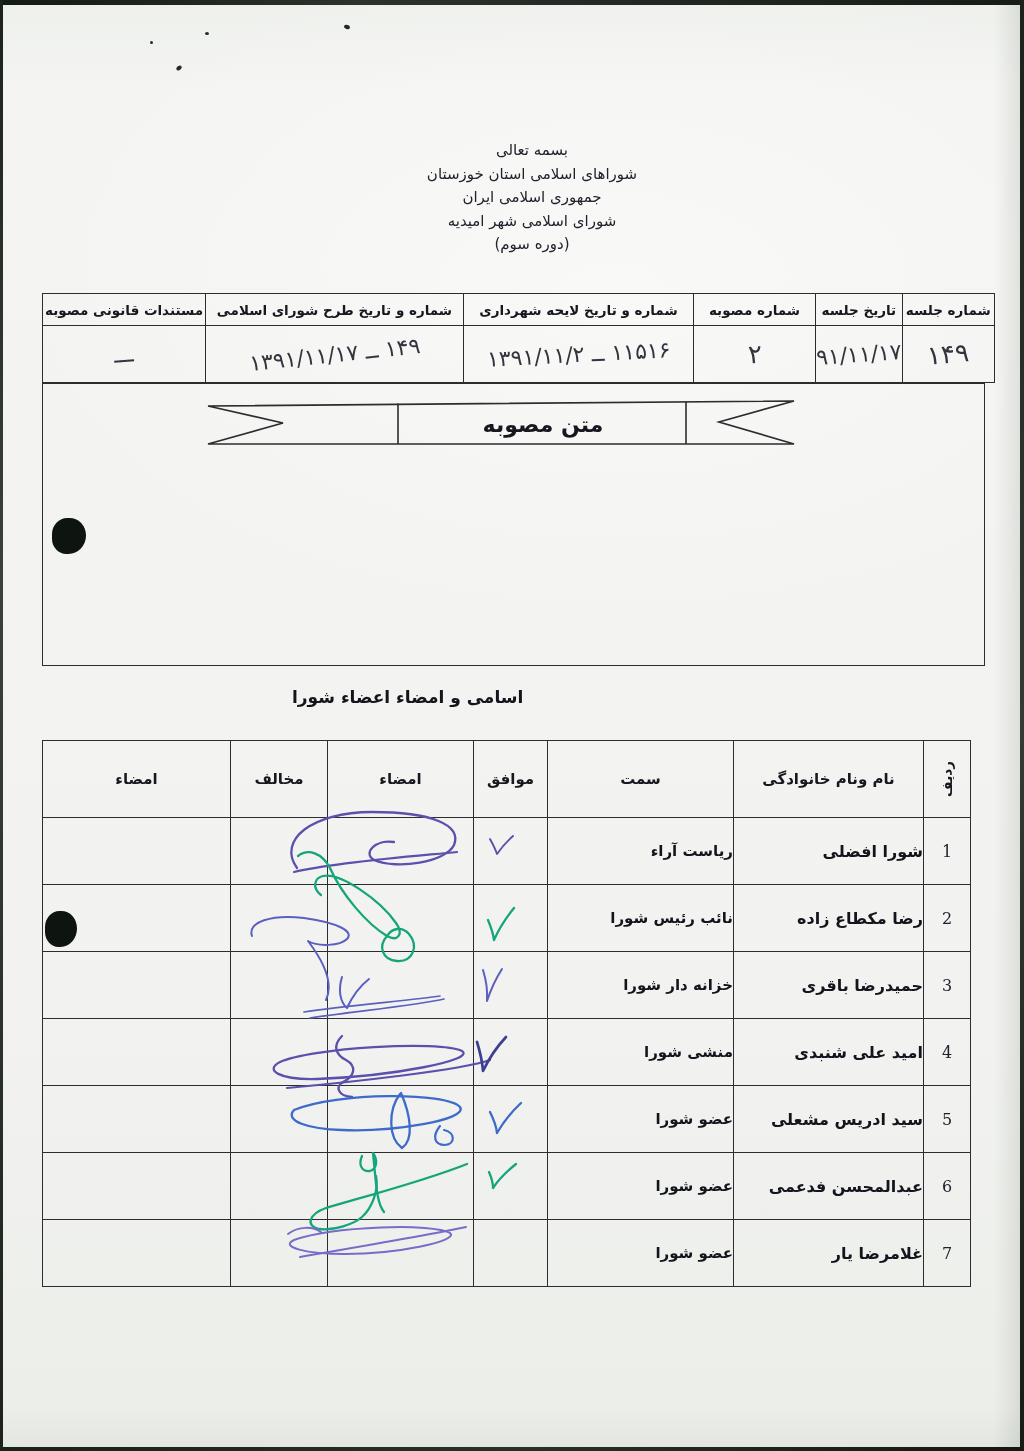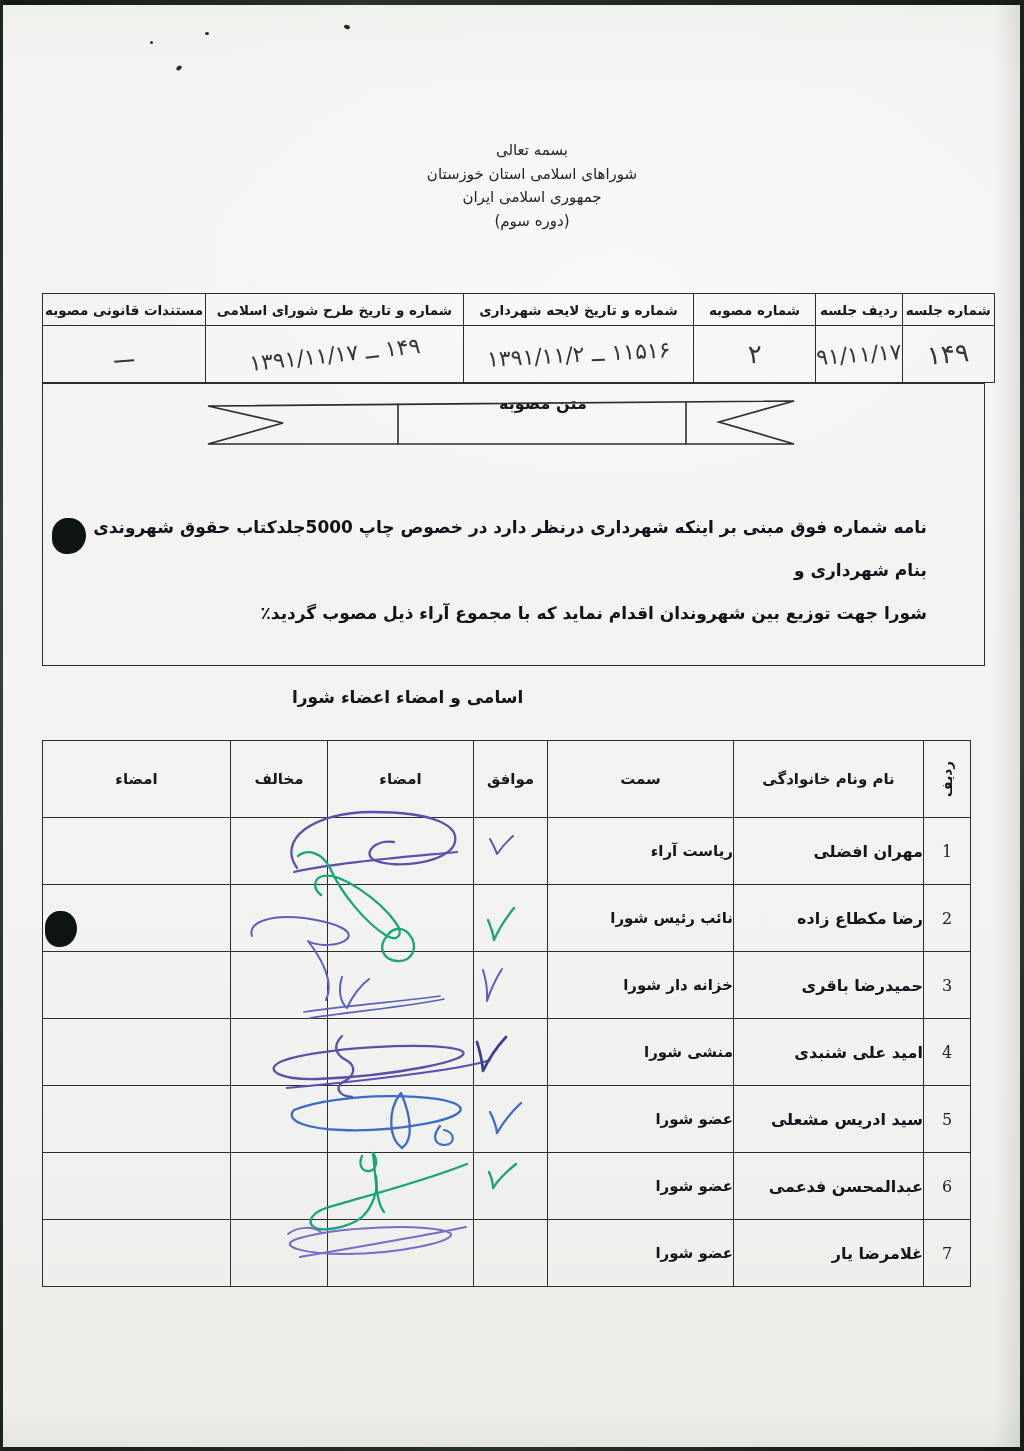--- a/index.html
+++ b/index.html
@@ -36,22 +36,22 @@
   .hw { display:inline-block; direction:rtl; color:#34343f; font-size:22px; letter-spacing:1px; }
   .hw-big { font-size:26px; }
   .t1 { transform:rotate(-5deg); }
   .t2 { transform:rotate(-4deg); }
   .t3 { transform:rotate(-6deg); }
   .t4 { transform:rotate(-3deg); }
 
   .res-box { position:absolute; left:42px; top:383px; width:941px; height:281px; border:1.7px solid #2d2d30; }
   .banner { position:absolute; left:162px; top:14px; width:592px; height:52px; }
   .banner-title {
-    position:absolute; left:355px; top:10px; width:290px; text-align:center;
-    direction:rtl; font-weight:bold; font-size:16px; color:#17171f;
+    position:absolute; left:355px; top:28px; width:290px; text-align:center;
+    direction:rtl; font-weight:bold; font-size:22px; color:#17171f;
   }
   .res-text {
     position:absolute; right:57px; top:122px; width:846px;
     direction:rtl; text-align:right; font-weight:bold; font-size:17px; line-height:43px; color:#12121b;
   }
 
   .black-dot { position:absolute; background:#0e140f; border-radius:48% 52% 55% 45%; z-index:30; }
   .dot-1 { left:52px; top:518px; width:34px; height:36px; }
   .dot-2 { left:45px; top:911px; width:32px; height:36px; }
 
@@ -84,37 +84,38 @@
 
   <div class="speck" style="left:344px; top:25px; width:6px; height:4px; transform:rotate(20deg);"></div>
   <div class="speck" style="left:205px; top:32px; width:4px; height:3px;"></div>
   <div class="speck" style="left:150px; top:41px; width:3px; height:3px;"></div>
   <div class="speck" style="left:176px; top:66px; width:6px; height:4px; transform:rotate(-35deg);"></div>
 
   <div class="doc-header">
     <div>بسمه تعالی</div>
     <div>شوراهای اسلامی استان خوزستان</div>
     <div>جمهوری اسلامی ایران</div>
+    <div>شورای اسلامی شهر امیدیه</div>
     <div>(دوره سوم)</div>
   </div>
 
   <div class="info-wrap">
     <table class="grid info-table">
       <colgroup>
         <col style="width:92px">
           <col style="width:76px">
           <col style="width:122px">
         <col style="width:230px">
           <col style="width:258px">
           <col style="width:163px">
       </colgroup>
       <tbody>
           <tr>
         <th>شماره جلسه</th>
-        <th>ردیف جلسه</th>
+        <th>تاریخ جلسه</th>
         <th>شماره مصوبه</th>
         <th>شماره و تاریخ لایحه شهرداری</th>
         <th>شماره و تاریخ طرح شورای اسلامی</th>
         <th>مستندات قانونی مصوبه</th>
       </tr>
       <tr>
         <td><span class="hw hw-big t1">۱۴۹</span></td>
         <td><span class="hw t2">۹۱/۱۱/۱۷</span></td>
         <td><span class="hw hw-big t2">۲</span></td>
         <td><span class="hw t4">۱۱۵۱۶ ــ ۱۳۹۱/۱۱/۲</span></td>
@@ -125,24 +126,20 @@
       </table>
   </div>
 
   <div class="res-box">
     <svg class="banner" viewBox="0 0 592 52">
       <path d="M 3,8 L 589,3 L 514,24 L 589,46 L 3,46 L 78,25 Z" fill="none" stroke="#2d2d30" stroke-width="1.7" stroke-linejoin="miter"></path>
       <line x1="193" y1="5.4" x2="193" y2="46" stroke="#2d2d30" stroke-width="1.6"></line>
       <line x1="481" y1="3.9" x2="481" y2="46" stroke="#2d2d30" stroke-width="1.6"></line>
     </svg>
     <div class="banner-title">متن مصوبه</div>
-    <div class="res-text">
-      <div>نامه شماره فوق مبنی بر اینکه شهرداری درنظر دارد در خصوص چاپ 5000جلدکتاب حقوق شهروندی بنام شهرداری و</div>
-      <div>شورا جهت توزیع بین شهروندان اقدام نماید  که با مجموع آراء ذیل مصوب گردید٪</div>
-    </div>
   </div>
 
   <div class="black-dot dot-1"></div>
   <div class="black-dot dot-2"></div>
 
   <div class="section-title">اسامی و امضاء اعضاء شورا</div>
 
   <div class="members-wrap">
     <table class="grid members-table">
       <colgroup>
@@ -159,21 +156,21 @@
         <th><span class="v-label">ردیف</span></th>
         <th>نام ونام خانوادگی</th>
         <th>سمت</th>
         <th>موافق</th>
         <th>امضاء</th>
         <th>مخالف</th>
         <th>امضاء</th>
       </tr>
       <tr>
         <td class="cell-no">1</td>
-        <td class="cell-name">مهران افضلی</td>
+        <td class="cell-name">شورا افضلی</td>
         <td class="cell-pos">ریاست آراء</td>
         <td></td>
         <td></td>
         <td></td>
         <td></td>
       </tr>
       <tr>
         <td class="cell-no">2</td>
         <td class="cell-name">رضا مکطاع زاده</td>
         <td class="cell-pos">نائب رئیس شورا</td>

